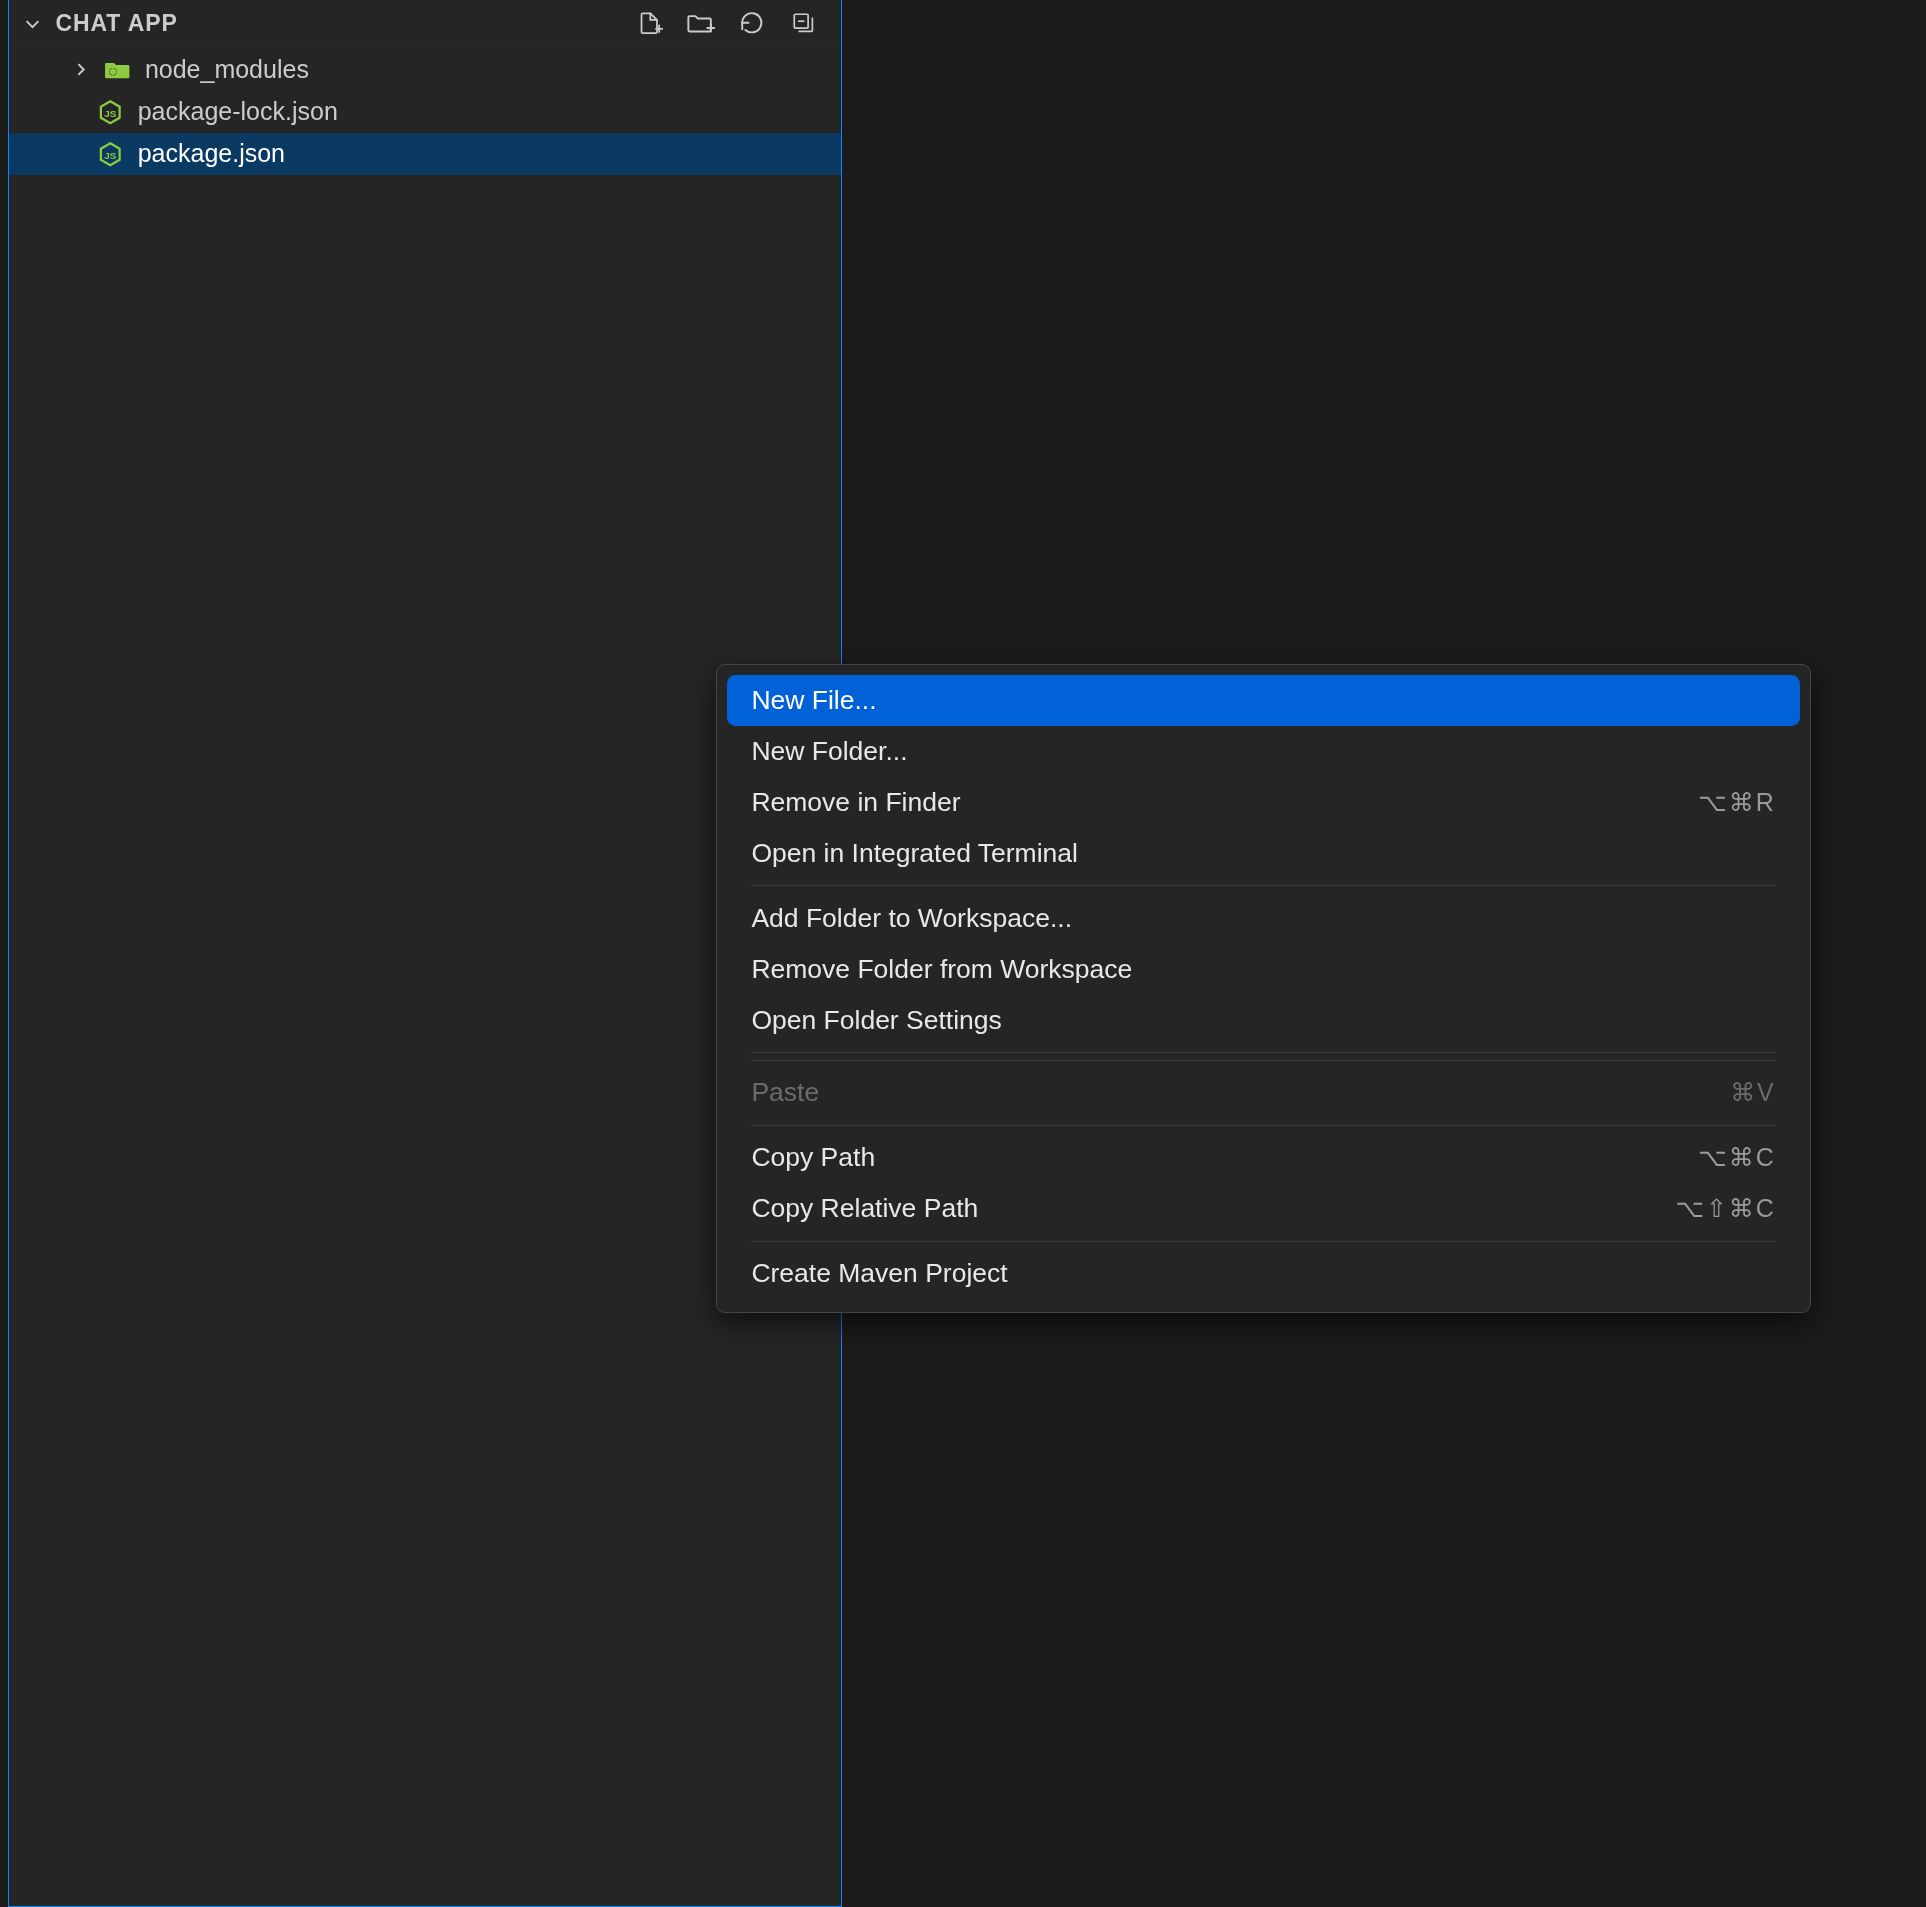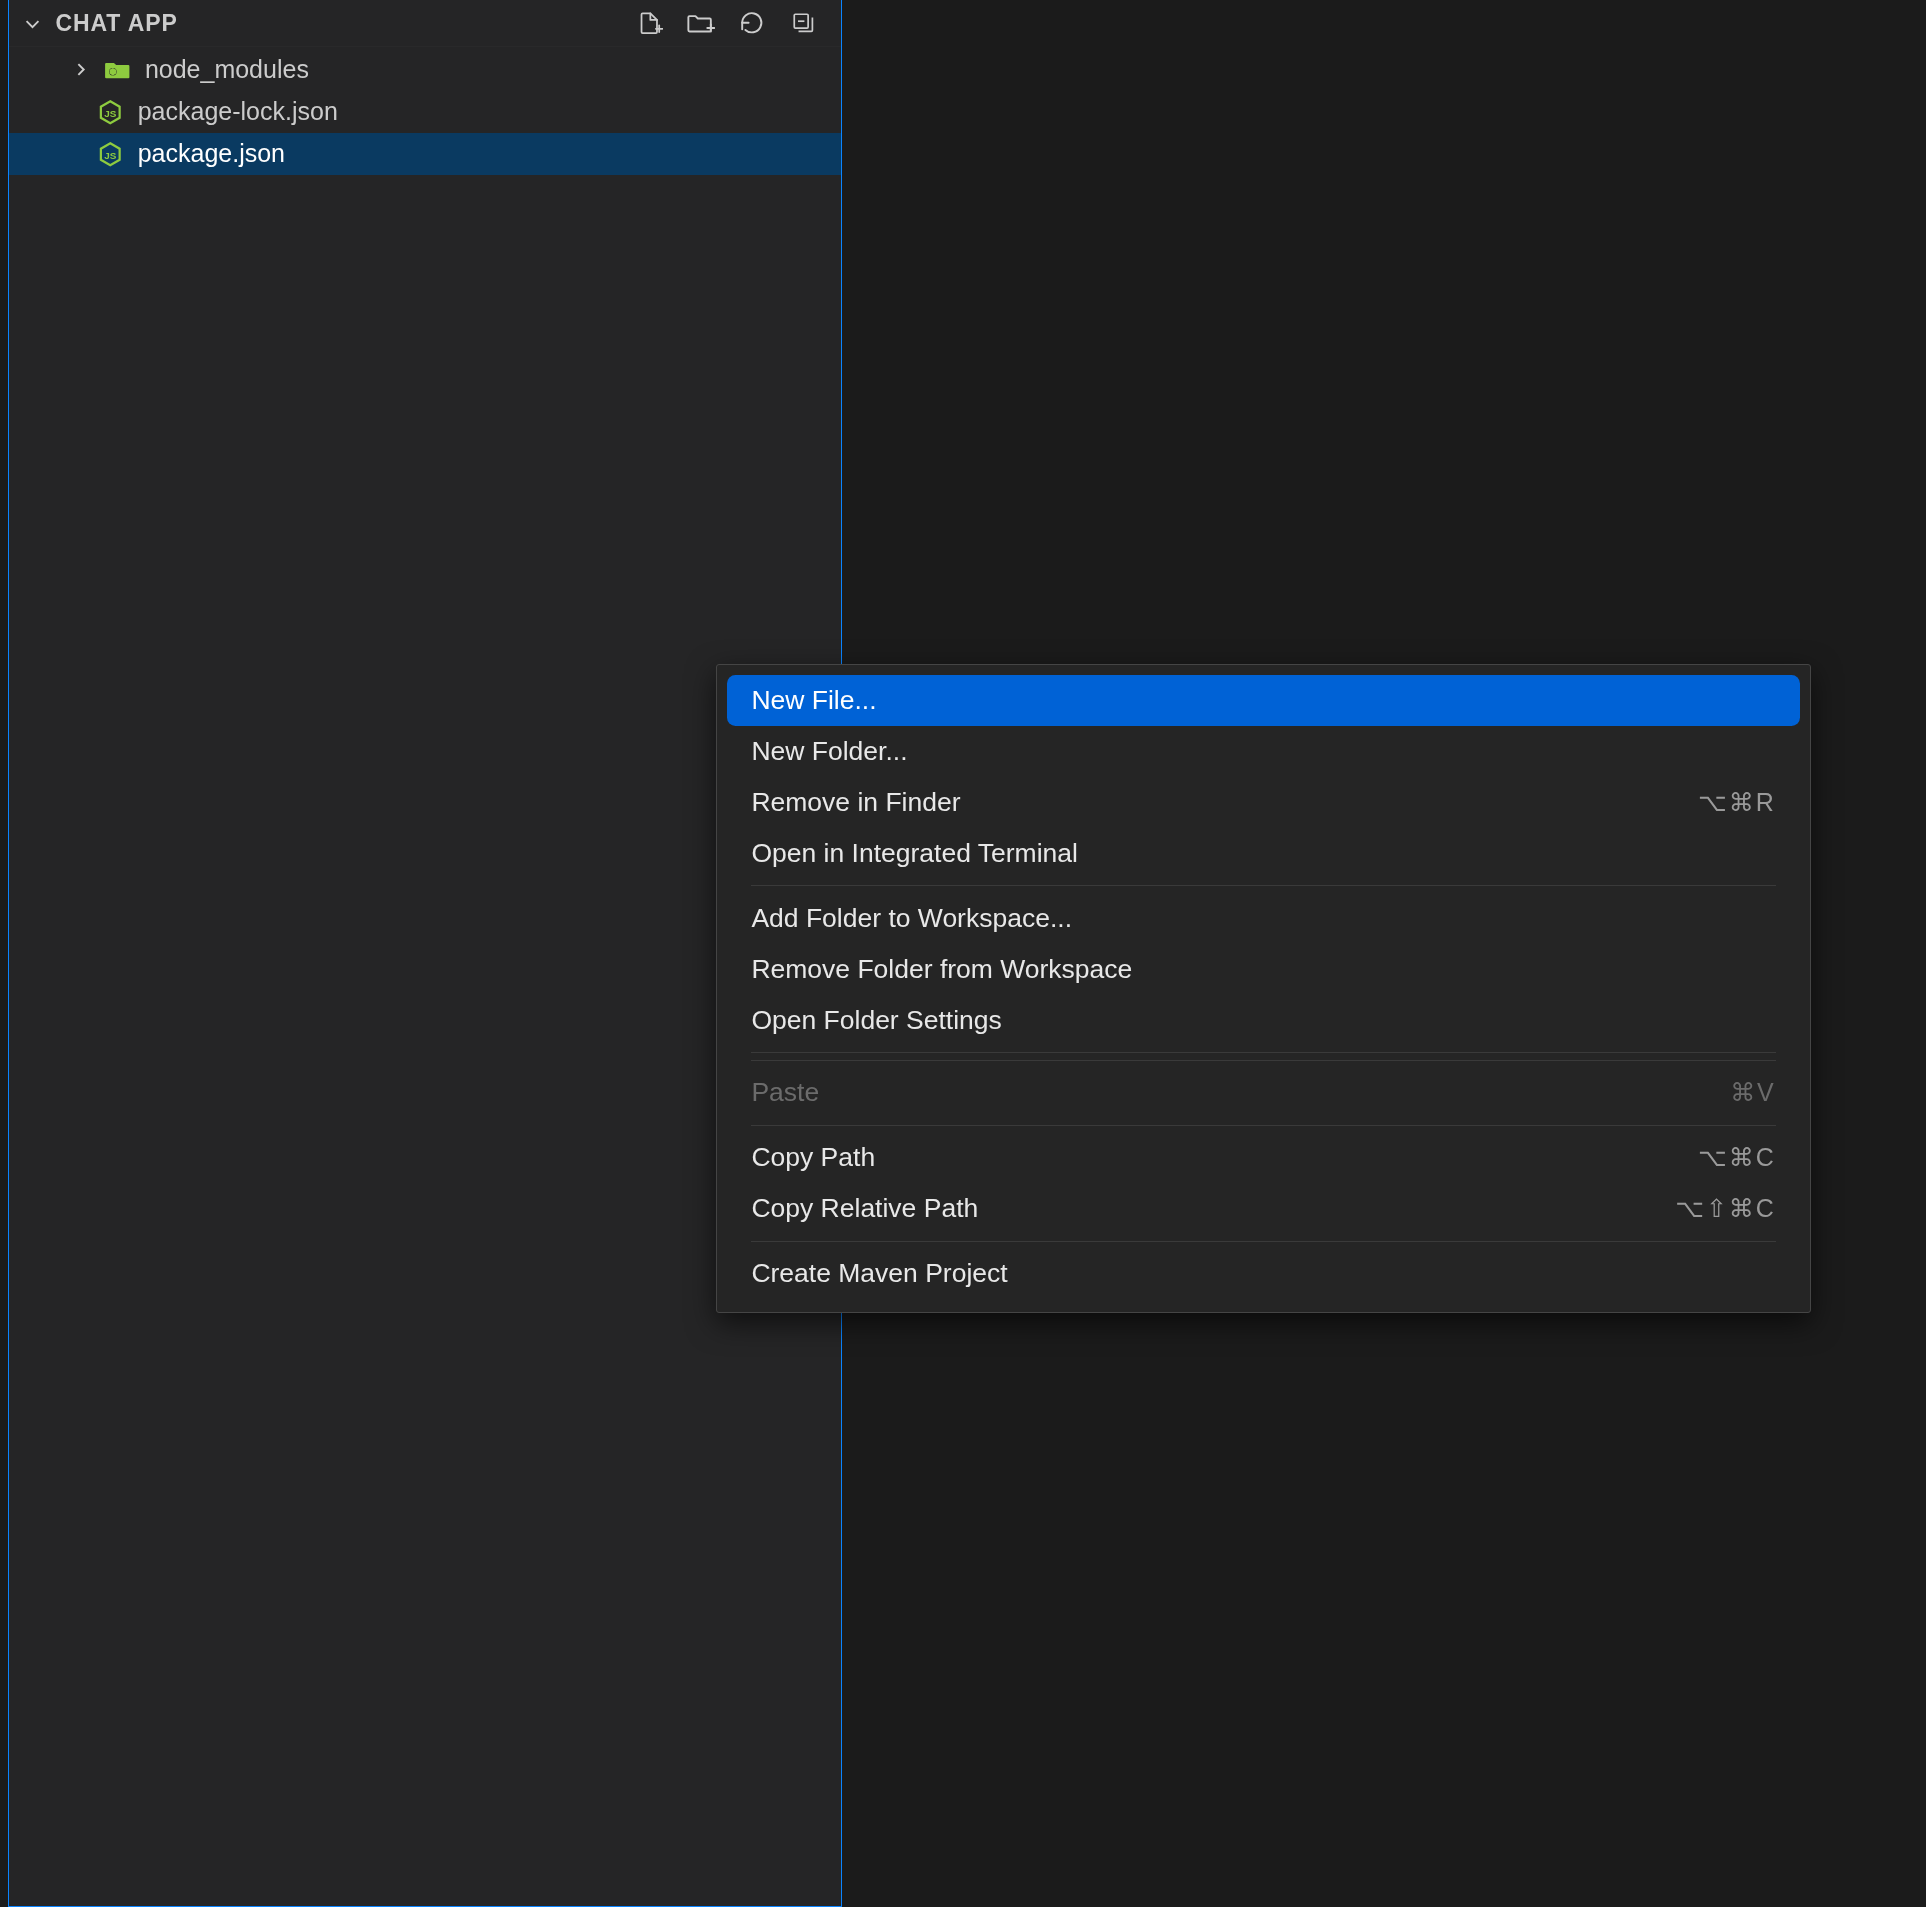--- a/index.html
+++ b/index.html
@@ -59,21 +59,21 @@
   .file-label{white-space:nowrap;}
   
   
   .node-hex{width:26.5px;height:26.5px;}
   .folder-icon{width:26.5px;height:23px;}
   
   
   .context-menu{
     position:absolute;left:716px;top:664px;width:1095px;
     background:var(--menu-bg);border:1.4px solid var(--menu-border);
-    border-radius:3px;padding:9.5px 10.4px 12.3px 10.4px;
+    border-radius:9px;padding:9.5px 10.4px 12.3px 10.4px;
     box-shadow:0 9.5px 28.4px rgba(0,0,0,0.6);
   }
   .menu-item{
     display:flex;align-items:center;justify-content:space-between;
     height:51px;padding:0 24px;border-radius:8.5px;
     color:var(--text-bright);font-size:26.5px;font-weight:400;
   }
   .menu-item .shortcut{color:var(--shortcut);font-size:25px;letter-spacing:1.9px;white-space:nowrap;}
   .menu-item.highlight{background:var(--menu-hover);color:#ffffff;}
   .menu-item.disabled{color:#6b6b6b;}

